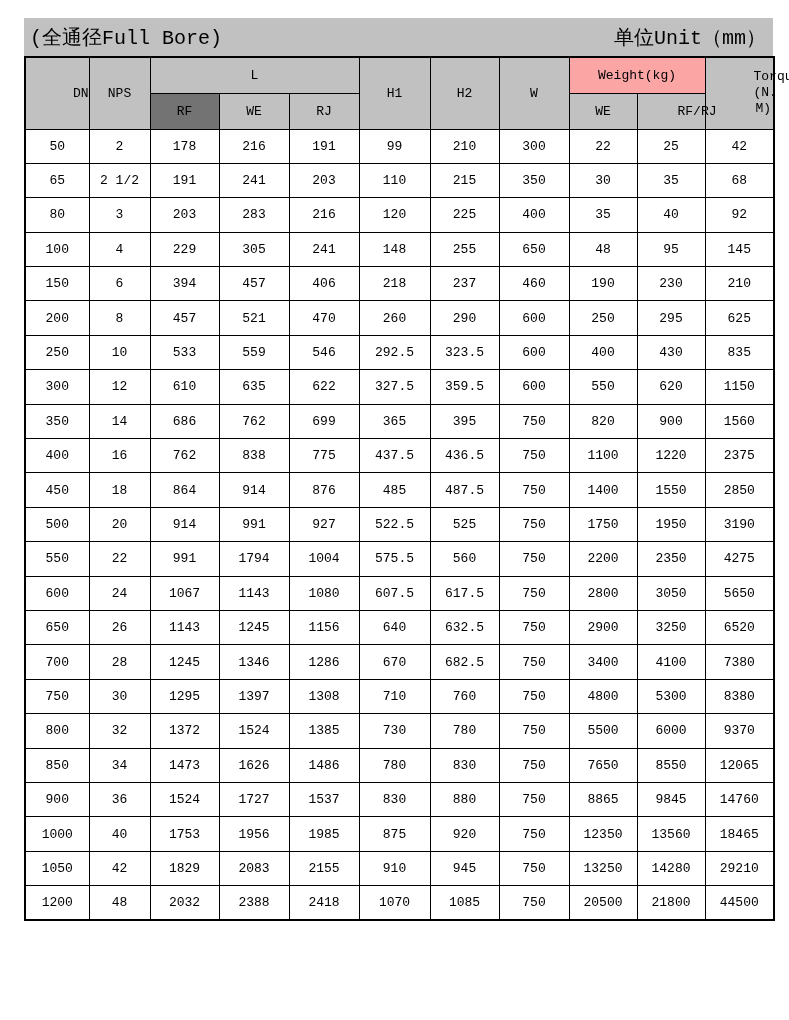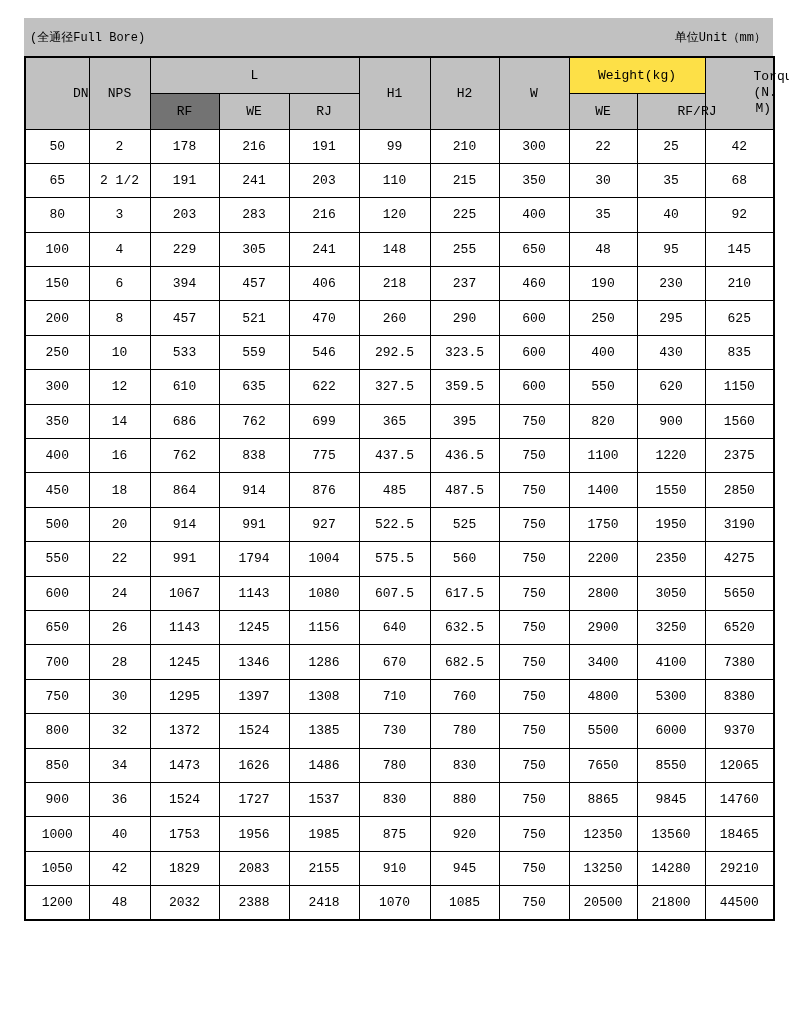--- a/index.html
+++ b/index.html
@@ -28,21 +28,21 @@
     white-space: nowrap;
   }
   .band {
     width: 749px;
     height: 38px;
     background: #c1c1c1;
     display: flex;
     justify-content: space-between;
     align-items: center;
     padding: 0 7px 0 6px;
-    font-size: 12px;
+    font-size: 20px;
     white-space: nowrap;
   }
   table.dims {
     width: 749px;
     border-collapse: collapse;
     table-layout: fixed;
     border: 2px solid #000000;
   }
   table.dims th, table.dims td {
     border: 1px solid #000000;
@@ -89,21 +89,21 @@
       <col style="width:69px">
     </colgroup>
     <thead>
       <tr>
         <th rowspan="2" style="background: rgb(193, 193, 193); text-align: right;">DN</th>
         <th rowspan="2" style="background: rgb(193, 193, 193);">NPS</th>
         <th colspan="3" style="background: rgb(193, 193, 193);">L</th>
         <th rowspan="2" style="background: rgb(193, 193, 193);">H1</th>
         <th rowspan="2" style="background: rgb(193, 193, 193);">H2</th>
         <th rowspan="2" style="background: rgb(193, 193, 193);">W</th>
-        <th colspan="2" style="background: #fde047;">Weight(kg)</th>
+        <th colspan="2" style="background: #fca5a5;">Weight(kg)</th>
         <th rowspan="2" class="two-line" style="background: rgb(193, 193, 193); padding-left: 48px;">
           <span>Torque</span>
           <span>(N. M)</span>
         </th>
       </tr>
       <tr>
         <th style="background: #737373;">RF</th>
         <th style="background: rgb(193, 193, 193);">WE</th>
         <th style="background: rgb(193, 193, 193);">RJ</th>
         <th style="background: rgb(193, 193, 193);">WE</th>

